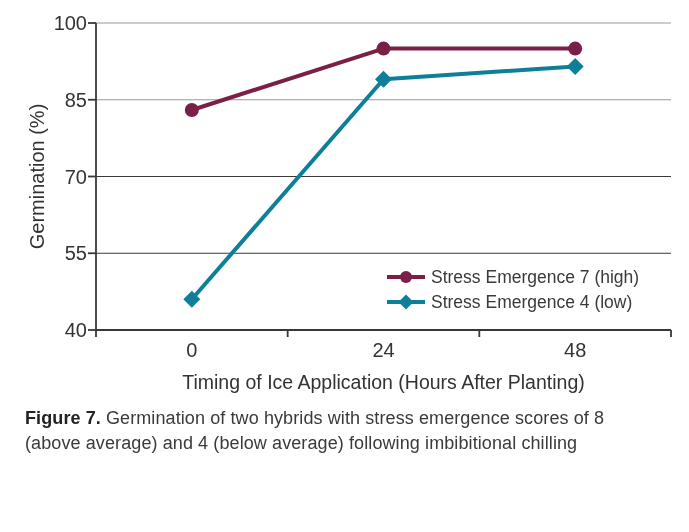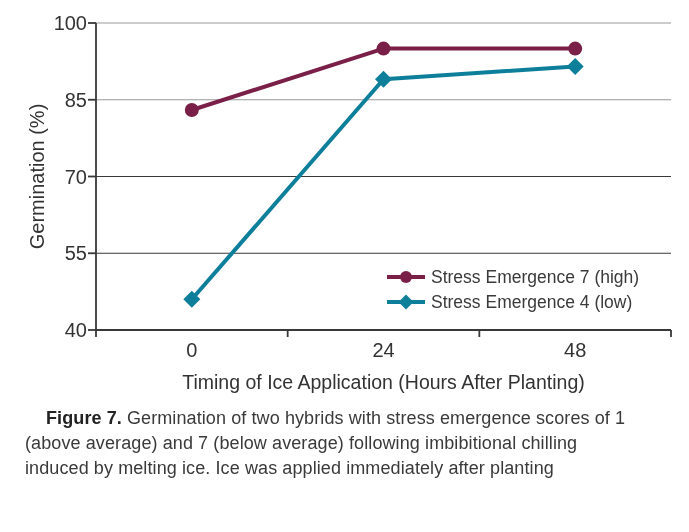--- a/index.html
+++ b/index.html
@@ -20,21 +20,20 @@
     font-size: 18px;
     line-height: 25px;
     color: #3a3a3a;
     letter-spacing: 0.1px;
   }
   .caption .cap-line { white-space: nowrap; }
   .cap-label {
     font-weight: bold;
     color: #222222;
     margin-right: 5px;
-    margin-left: 21px;
   }
 </style>
 </head>
 <body>
 
 <div class="figure">
   <svg id="chart" width="689" height="398" viewBox="0 0 689 398">
       <line x1="96" y1="253.25" x2="671" y2="253.25" stroke="#383838" stroke-width="1.2"></line>
       <line x1="96" y1="176.5" x2="671" y2="176.5" stroke="#383838" stroke-width="1.2"></line>
       <line x1="96" y1="99.75" x2="671" y2="99.75" stroke="#999999" stroke-width="1.2"></line>
@@ -68,18 +67,18 @@
       <path d="M383.5 70.78333333333333L392 79.28333333333333L383.5 87.78333333333333L375 79.28333333333333Z" fill="#0e7f9b"></path>
       <path d="M575.1666666666666 57.991666666666674L583.6666666666666 66.49166666666667L575.1666666666666 74.99166666666667L566.6666666666666 66.49166666666667Z" fill="#0e7f9b"></path>
       <line x1="387" y1="277" x2="425" y2="277" stroke="#7a2048" stroke-width="4"></line>
       <circle cx="406" cy="277" r="6" fill="#7a2048"></circle>
       <text x="431" y="283" font-size="17.5" text-anchor="start" fill="#3a3a3a">Stress Emergence 7 (high)</text>
       <line x1="387" y1="302" x2="425" y2="302" stroke="#0e7f9b" stroke-width="4"></line>
       <path d="M406 294.5L413.5 302L406 309.5L398.5 302Z" fill="#0e7f9b"></path>
       <text x="431" y="308" font-size="17.5" text-anchor="start" fill="#3a3a3a">Stress Emergence 4 (low)</text>
     </svg>
   <p class="caption">
-    <span class="cap-line"><span class="cap-label">Figure 7.</span><span>Germination of two hybrids with stress emergence scores of 1</span></span><br>
-    <span class="cap-line">(above average) and 7 (below average) following imbibitional chilling</span><br>
-    <span class="cap-line">induced by melting ice. Ice was applied immediately after planting</span><br>
+    <span class="cap-line"><span class="cap-label">Figure 7.</span><span>Germination of two hybrids with stress emergence scores of 8</span></span><br>
+    <span class="cap-line">(above average) and 4 (below average) following imbibitional chilling</span><br>
+    <br>
     <br>
   </p>
 </div>
 
 </body></html>

